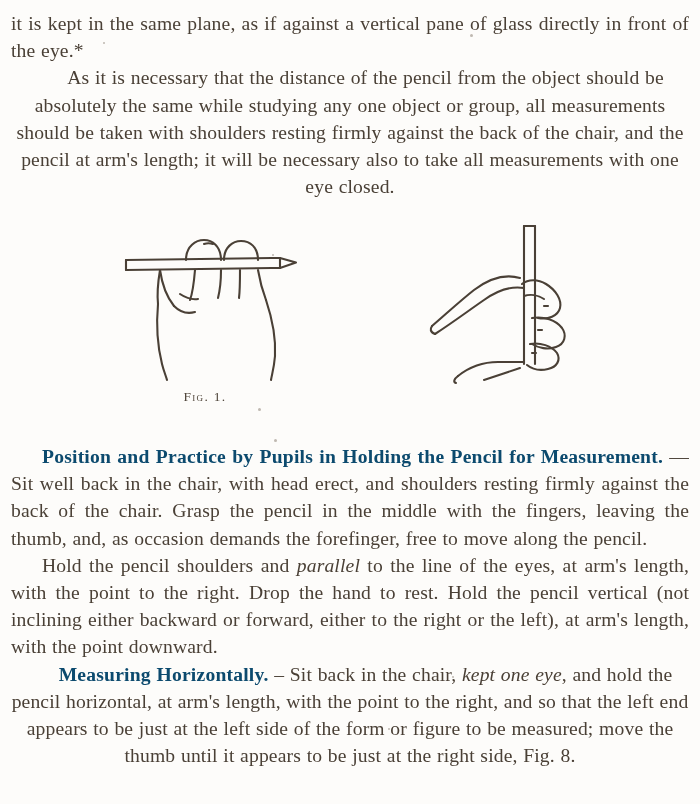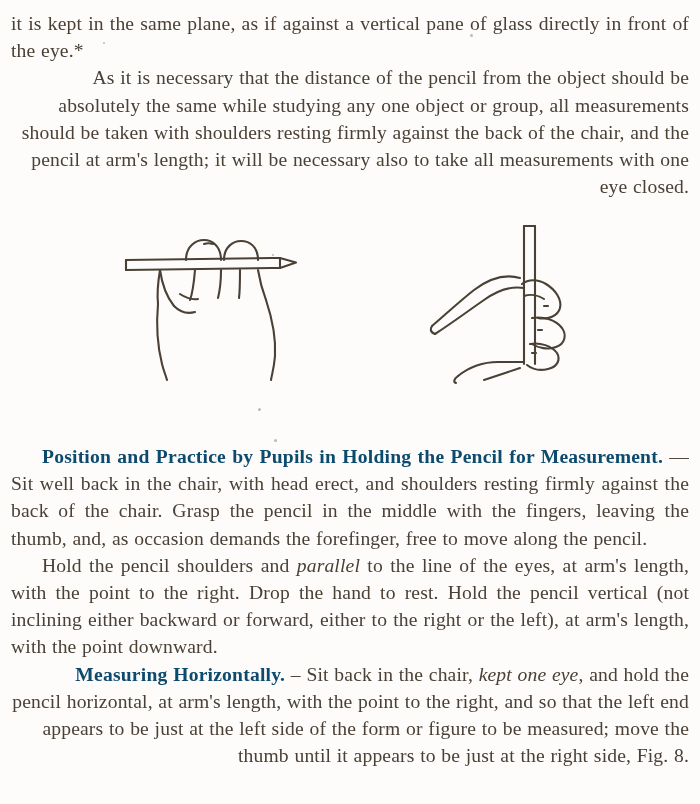--- a/index.html
+++ b/index.html
@@ -35,21 +35,21 @@
     line-height: 27.2px;
     letter-spacing: 0.15px;
     word-spacing: 0.6px;
     color: #4a4036;
     text-indent: 0;
   }
   p.indent {
     text-indent: 31px;
   }
   p.para:last-child {
-    text-align: right;
+    text-align: center;
   }
   b.runin {
     font-weight: bold;
     color: #0c4a6e;
     letter-spacing: 0.2px;
   }
   i.ital {
     font-style: italic;
   }
   
@@ -119,20 +119,21 @@
           <path d="M140 48 C140 58, 140 68, 139 76"></path>
           <path d="M158 48 C160 60, 163 70, 166 78"></path>
 
           <path d="M58 82 C56 104, 58 126, 62 142 C64 150, 66 154, 67 158"></path>
           <path d="M166 78 C172 96, 176 116, 175 134 C174 146, 172 152, 171 158"></path>
 
           <path d="M80 72 C86 76, 92 78, 98 77"></path>
           <path d="M104 22 C107 21, 110 21, 113 22"></path>
         </g>
       </svg>
+      <div class="fig-caption">Fig. 1.</div>
     </div>
 
     <div class="figure" id="figure-2">
       <svg width="230" height="170" viewBox="0 0 230 170" fill="none">
         <g stroke="#4a4036" stroke-width="2.1" stroke-linecap="round" stroke-linejoin="round" fill="none">
 
           <path d="M104 4 L104 142"></path>
           <path d="M115 4 L115 142"></path>
           <path d="M104 4 L115 4"></path>
 

